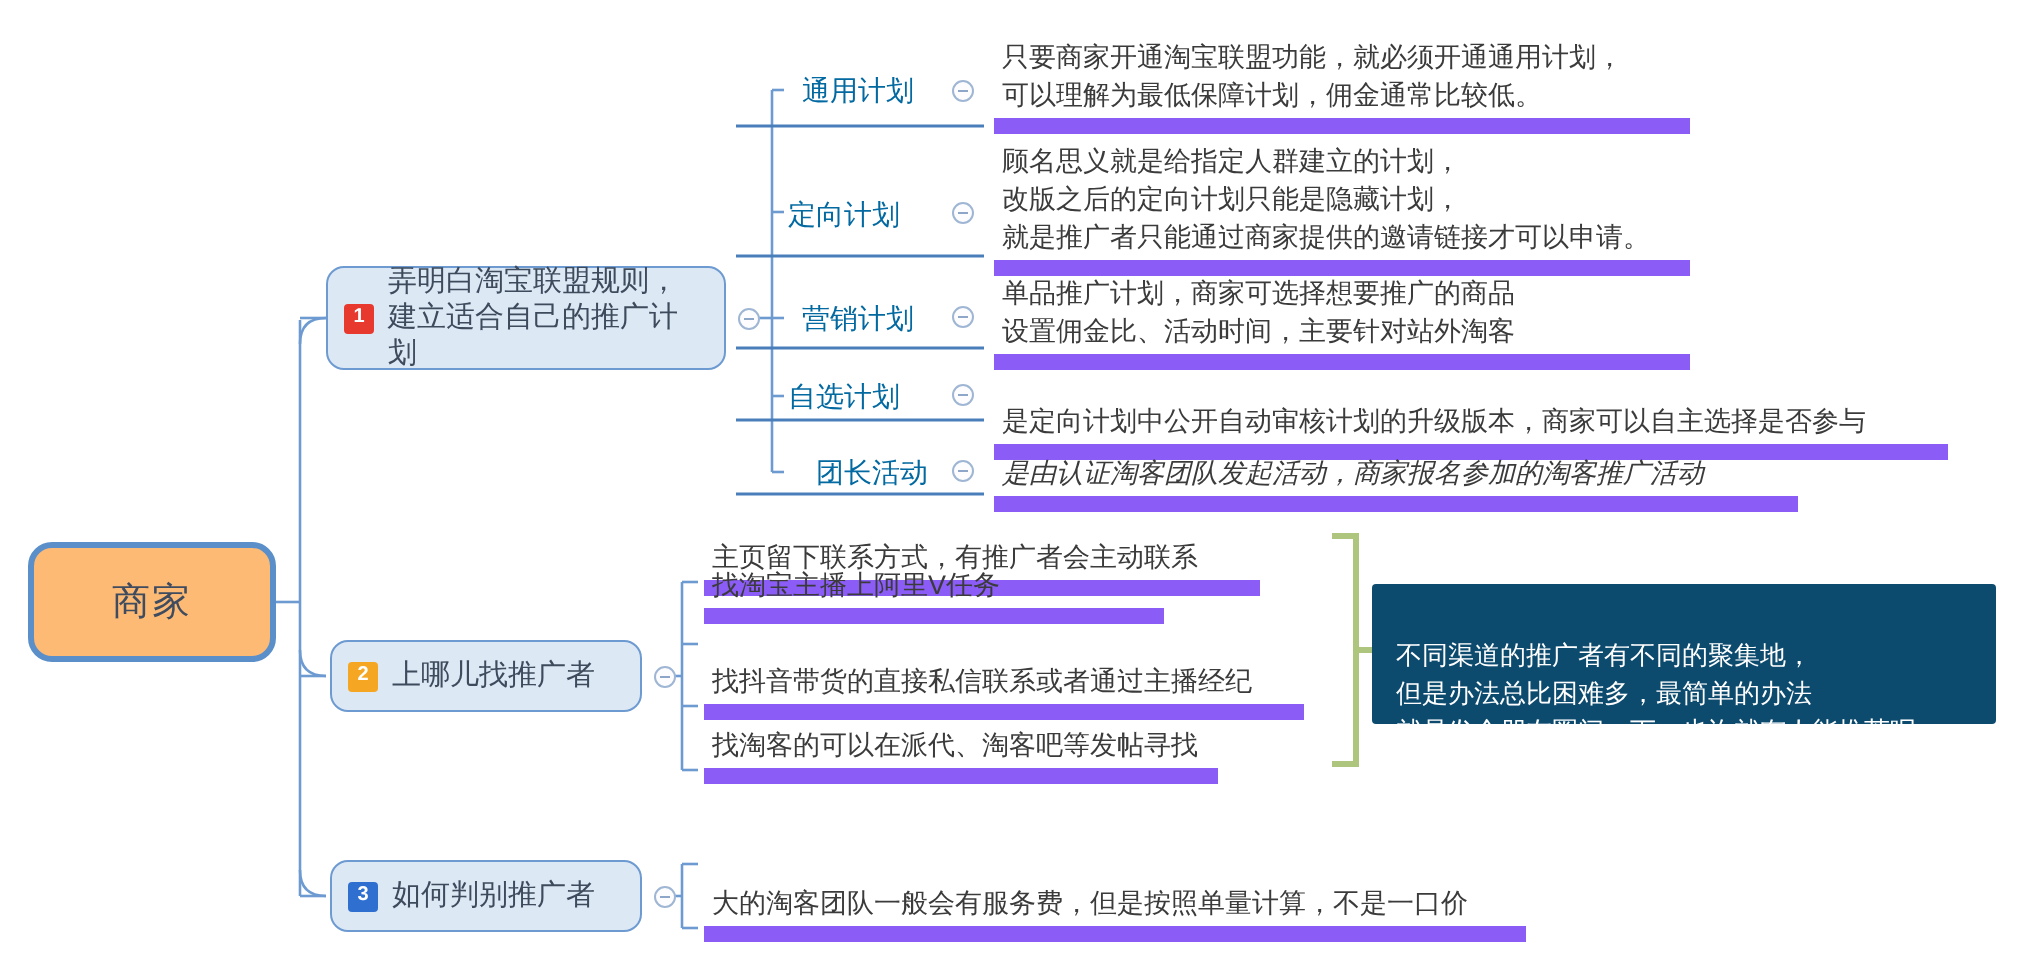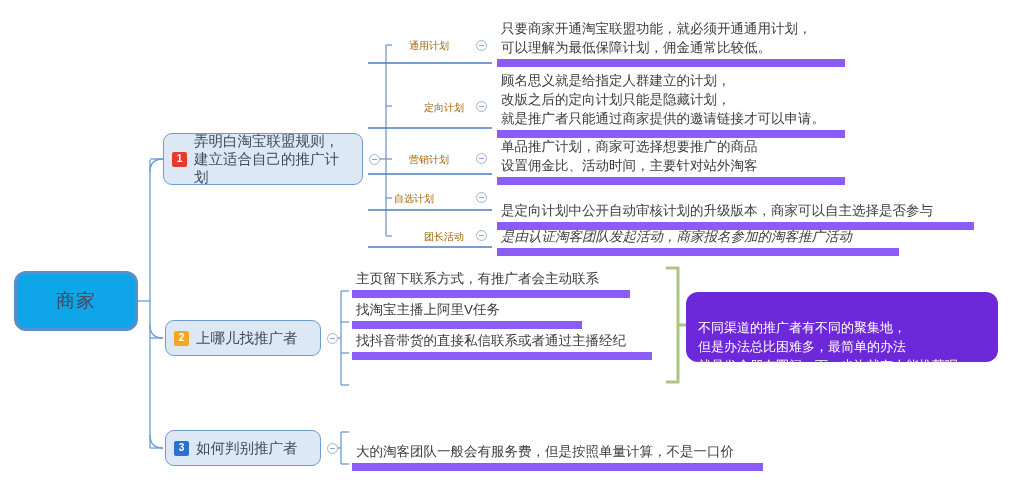--- a/index.html
+++ b/index.html
@@ -11,21 +11,21 @@
   }
   #canvas { position: relative; width: 1012px; height: 484px; }
 
   svg.links { position: absolute; left: 0; top: 0; width: 1012px; height: 484px; pointer-events: none; }
 
   
   .root-node {
     position: absolute;
     left: 14px; top: 271px;
     width: 124px; height: 60px;
-    background: #0ea5e9;
+    background: #fdba74;
     border: 3px solid #5b8fc9;
     border-radius: 12px;
     display: flex; align-items: center; justify-content: center;
     color: #3f4c60;
     font-size: 19px;
     letter-spacing: 1px;
   }
 
   
   .branch-node {
@@ -79,31 +79,31 @@
     position: absolute;
     color: #3b3b3b;
     font-size: 13.5px;
     line-height: 19px;
     white-space: pre-line;
     padding: 1px 4px 2px 4px;
     border-bottom: 8px solid #8b5cf6;
   }
   .topic.sub-title {
     border-bottom: none;
-    font-size: 10px;
-    color: #a16207;
+    font-size: 14px;
+    color: #0369a1;
   }
 
   
   .summary-box {
     position: absolute;
     left: 686px; top: 292px;
     width: 312px; height: 70px;
-    background: #6d28d9;
-    border-radius: 12px;
+    background: #0c4a6e;
+    border-radius: 2px;
     color: #ffffff;
     font-size: 13px;
     line-height: 19px;
     padding: 7px 12px;
     white-space: pre-line;
   }
 </style>
 </head>
 <body>
 
@@ -176,21 +176,21 @@
     <span class="branch-label">弄明白淘宝联盟规则，
 建立适合自己的推广计划</span>
   </div>
   <div class="toggle" style="left:369px; top:154px;"></div>
 
   <div class="topic sub-title" style="left:390px; top:35px; width:78px; text-align:center;">通用计划</div>
   <div class="toggle" style="left:476px; top:40px;"></div>
   <div class="topic" style="left:497px; top:18px; width:348px;">只要商家开通淘宝联盟功能，就必须开通通用计划，
 可以理解为最低保障计划，佣金通常比较低。</div>
 
-  <div class="topic sub-title" style="left:390px; top:97px; width:78px; text-align:right;">定向计划</div>
+  <div class="topic sub-title" style="left:390px; top:97px; width:78px; text-align:left;">定向计划</div>
   <div class="toggle" style="left:476px; top:101px;"></div>
   <div class="topic" style="left:497px; top:70px; width:348px;">顾名思义就是给指定人群建立的计划，
 改版之后的定向计划只能是隐藏计划，
 就是推广者只能通过商家提供的邀请链接才可以申请。</div>
 
   <div class="topic sub-title" style="left:390px; top:149px; width:78px; text-align:center;">营销计划</div>
   <div class="toggle" style="left:476px; top:153px;"></div>
   <div class="topic" style="left:497px; top:136px; width:348px;">单品推广计划，商家可选择想要推广的商品
 设置佣金比、活动时间，主要针对站外淘客</div>
 
@@ -202,22 +202,23 @@
   <div class="toggle" style="left:476px; top:230px;"></div>
   <div class="topic" style="left:497px; top:226px; width:402px;font-style:italic;">是由认证淘客团队发起活动，商家报名参加的淘客推广活动</div>
 
   <div class="branch-node" id="branch-2">
     <span class="badge orange">2</span>
     <span class="branch-label">上哪儿找推广者</span>
   </div>
   <div class="toggle" style="left:327px; top:333px;"></div>
 
   <div class="topic" style="left:352px; top:268px; width:278px;">主页留下联系方式，有推广者会主动联系</div>
-  <div class="topic" style="left:352px; top:299px; width:230px;">找淘宝主播上阿里V任务</div>
+  <div class="topic" style="left:352px; top:282px; width:230px;">找淘宝主播上阿里V任务</div>
   <div class="topic" style="left:352px; top:330px; width:300px;">找抖音带货的直接私信联系或者通过主播经纪</div>
+  <div class="topic" style="left:352px; top:362px; width:257px;">找淘客的可以在派代、淘客吧等发帖寻找</div>
 
   <div class="summary-box">
     <span>不同渠道的推广者有不同的聚集地，
 但是办法总比困难多，最简单的办法
 就是发个朋友圈问一下，也许就有人能推荐呢</span>
   </div>
 
   <div class="branch-node" id="branch-3">
     <span class="badge blue">3</span>
     <span class="branch-label">如何判别推广者</span>

